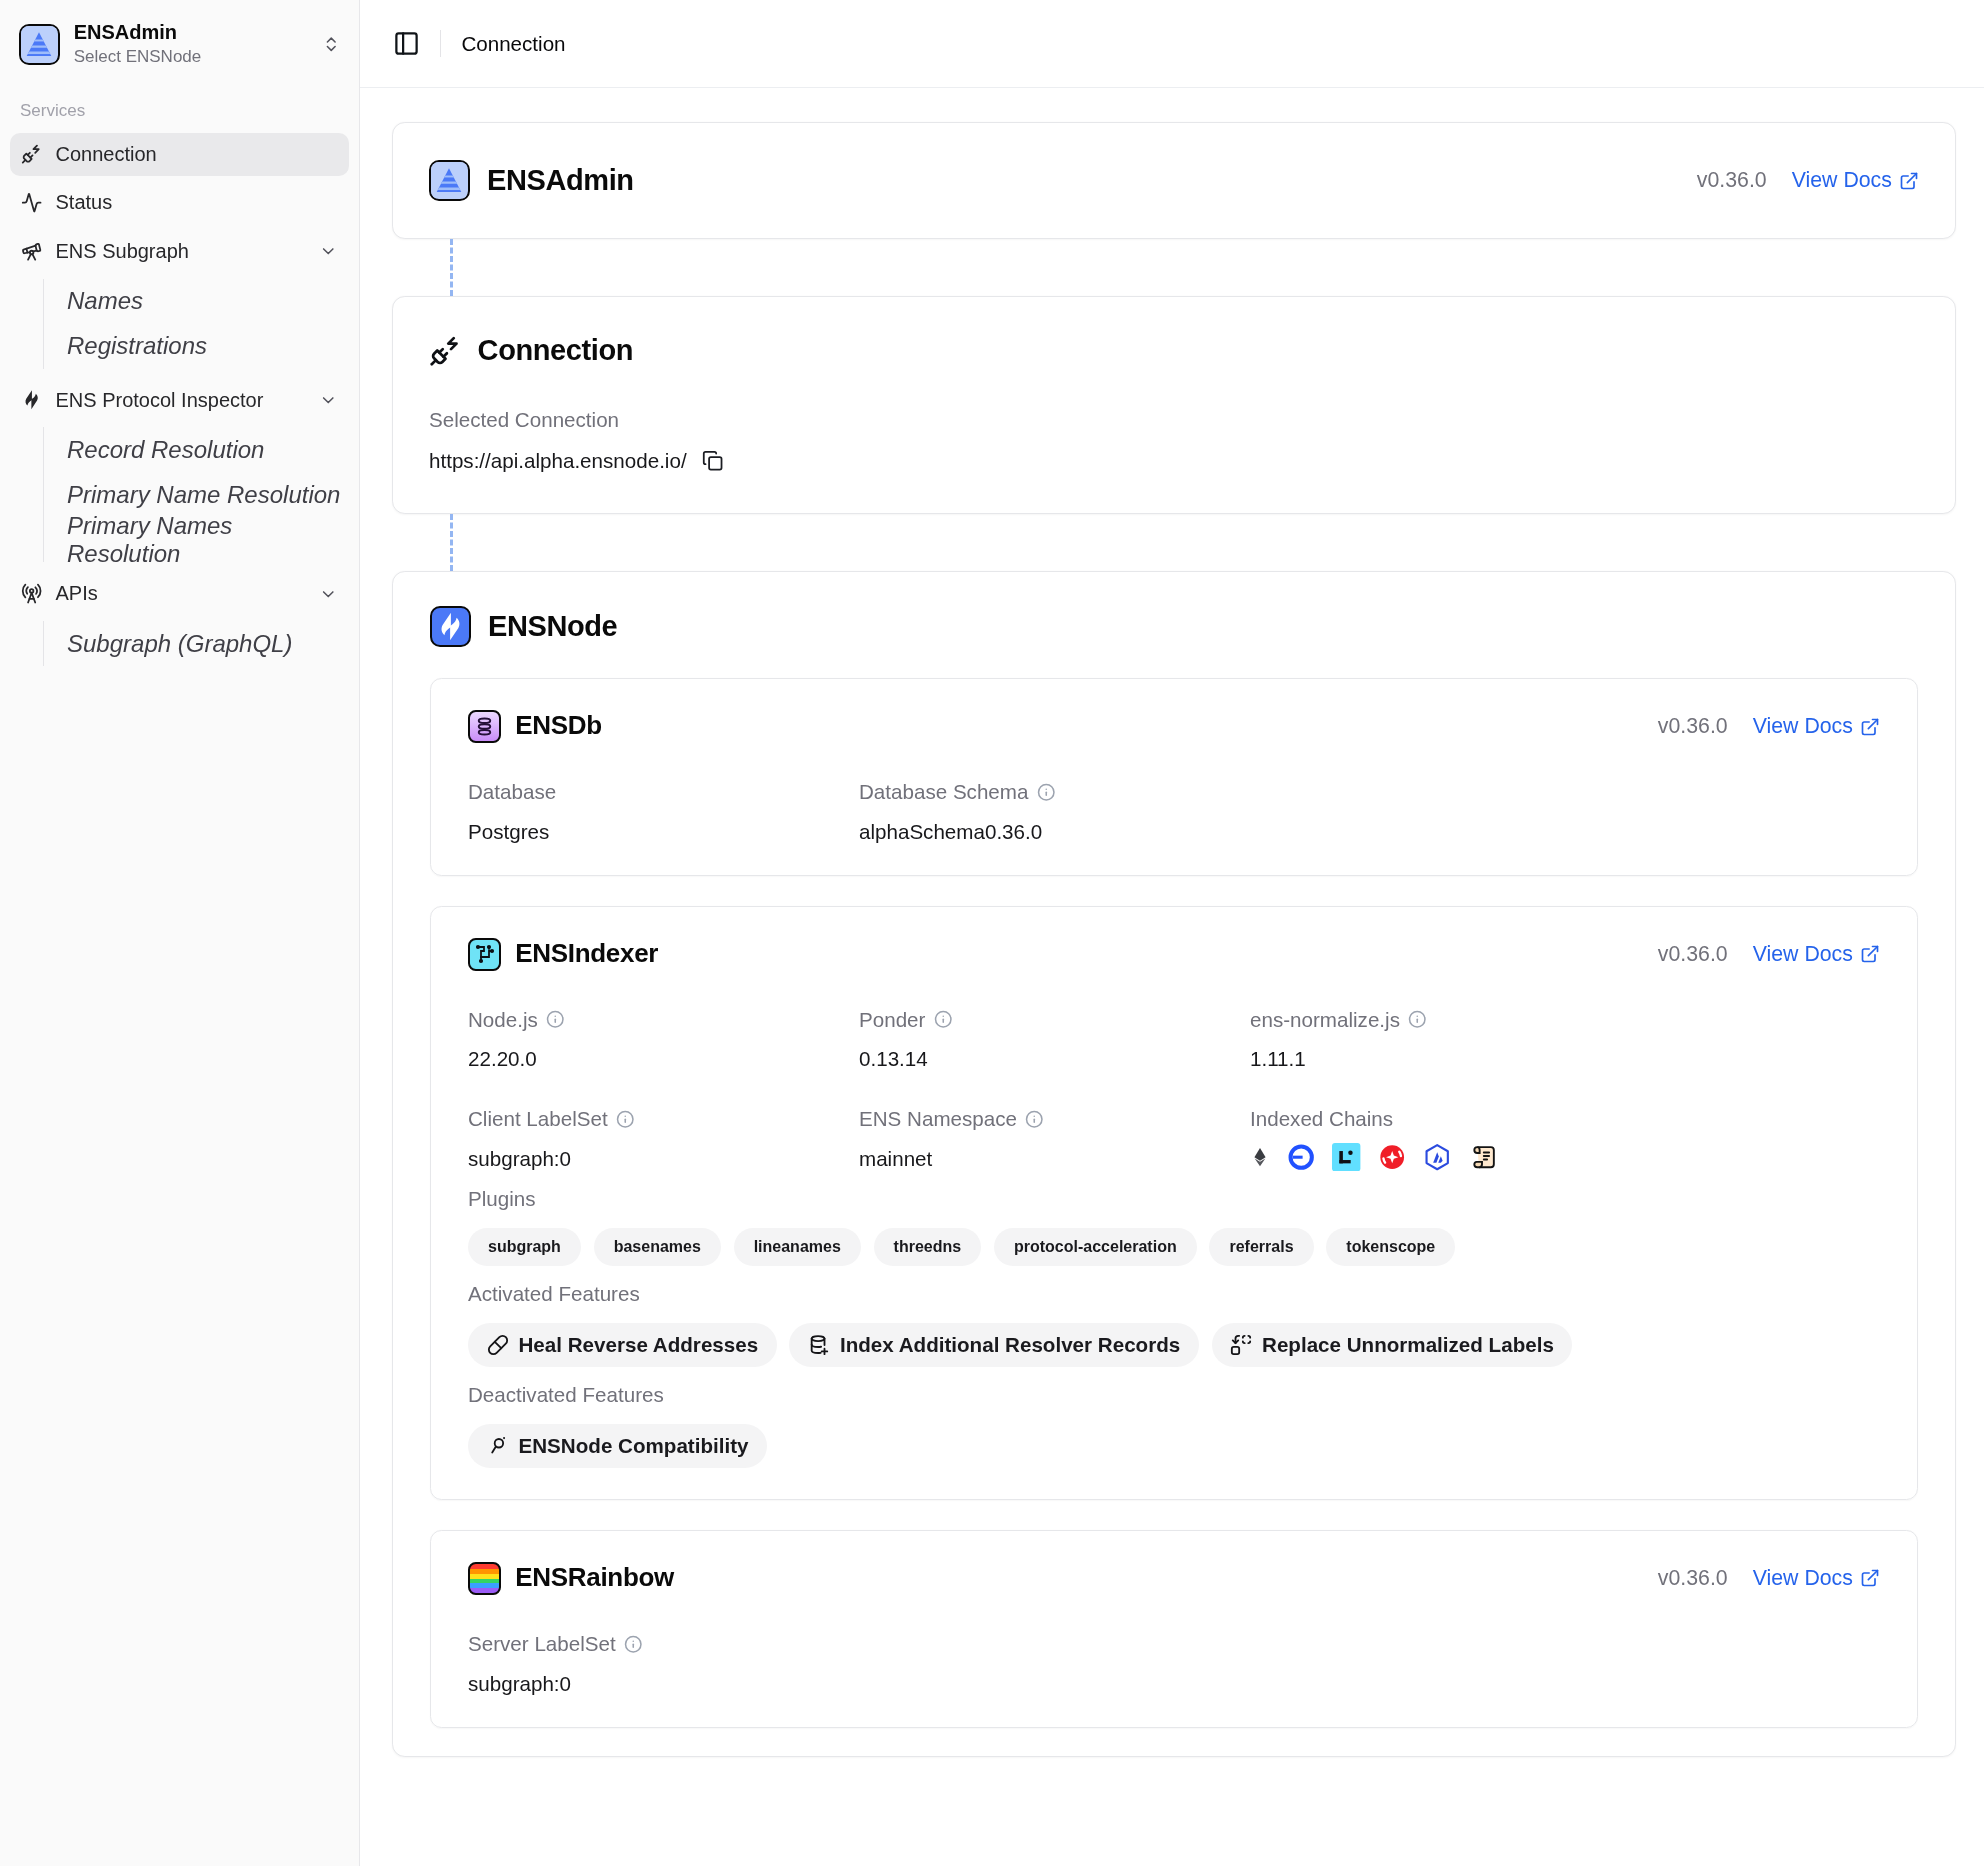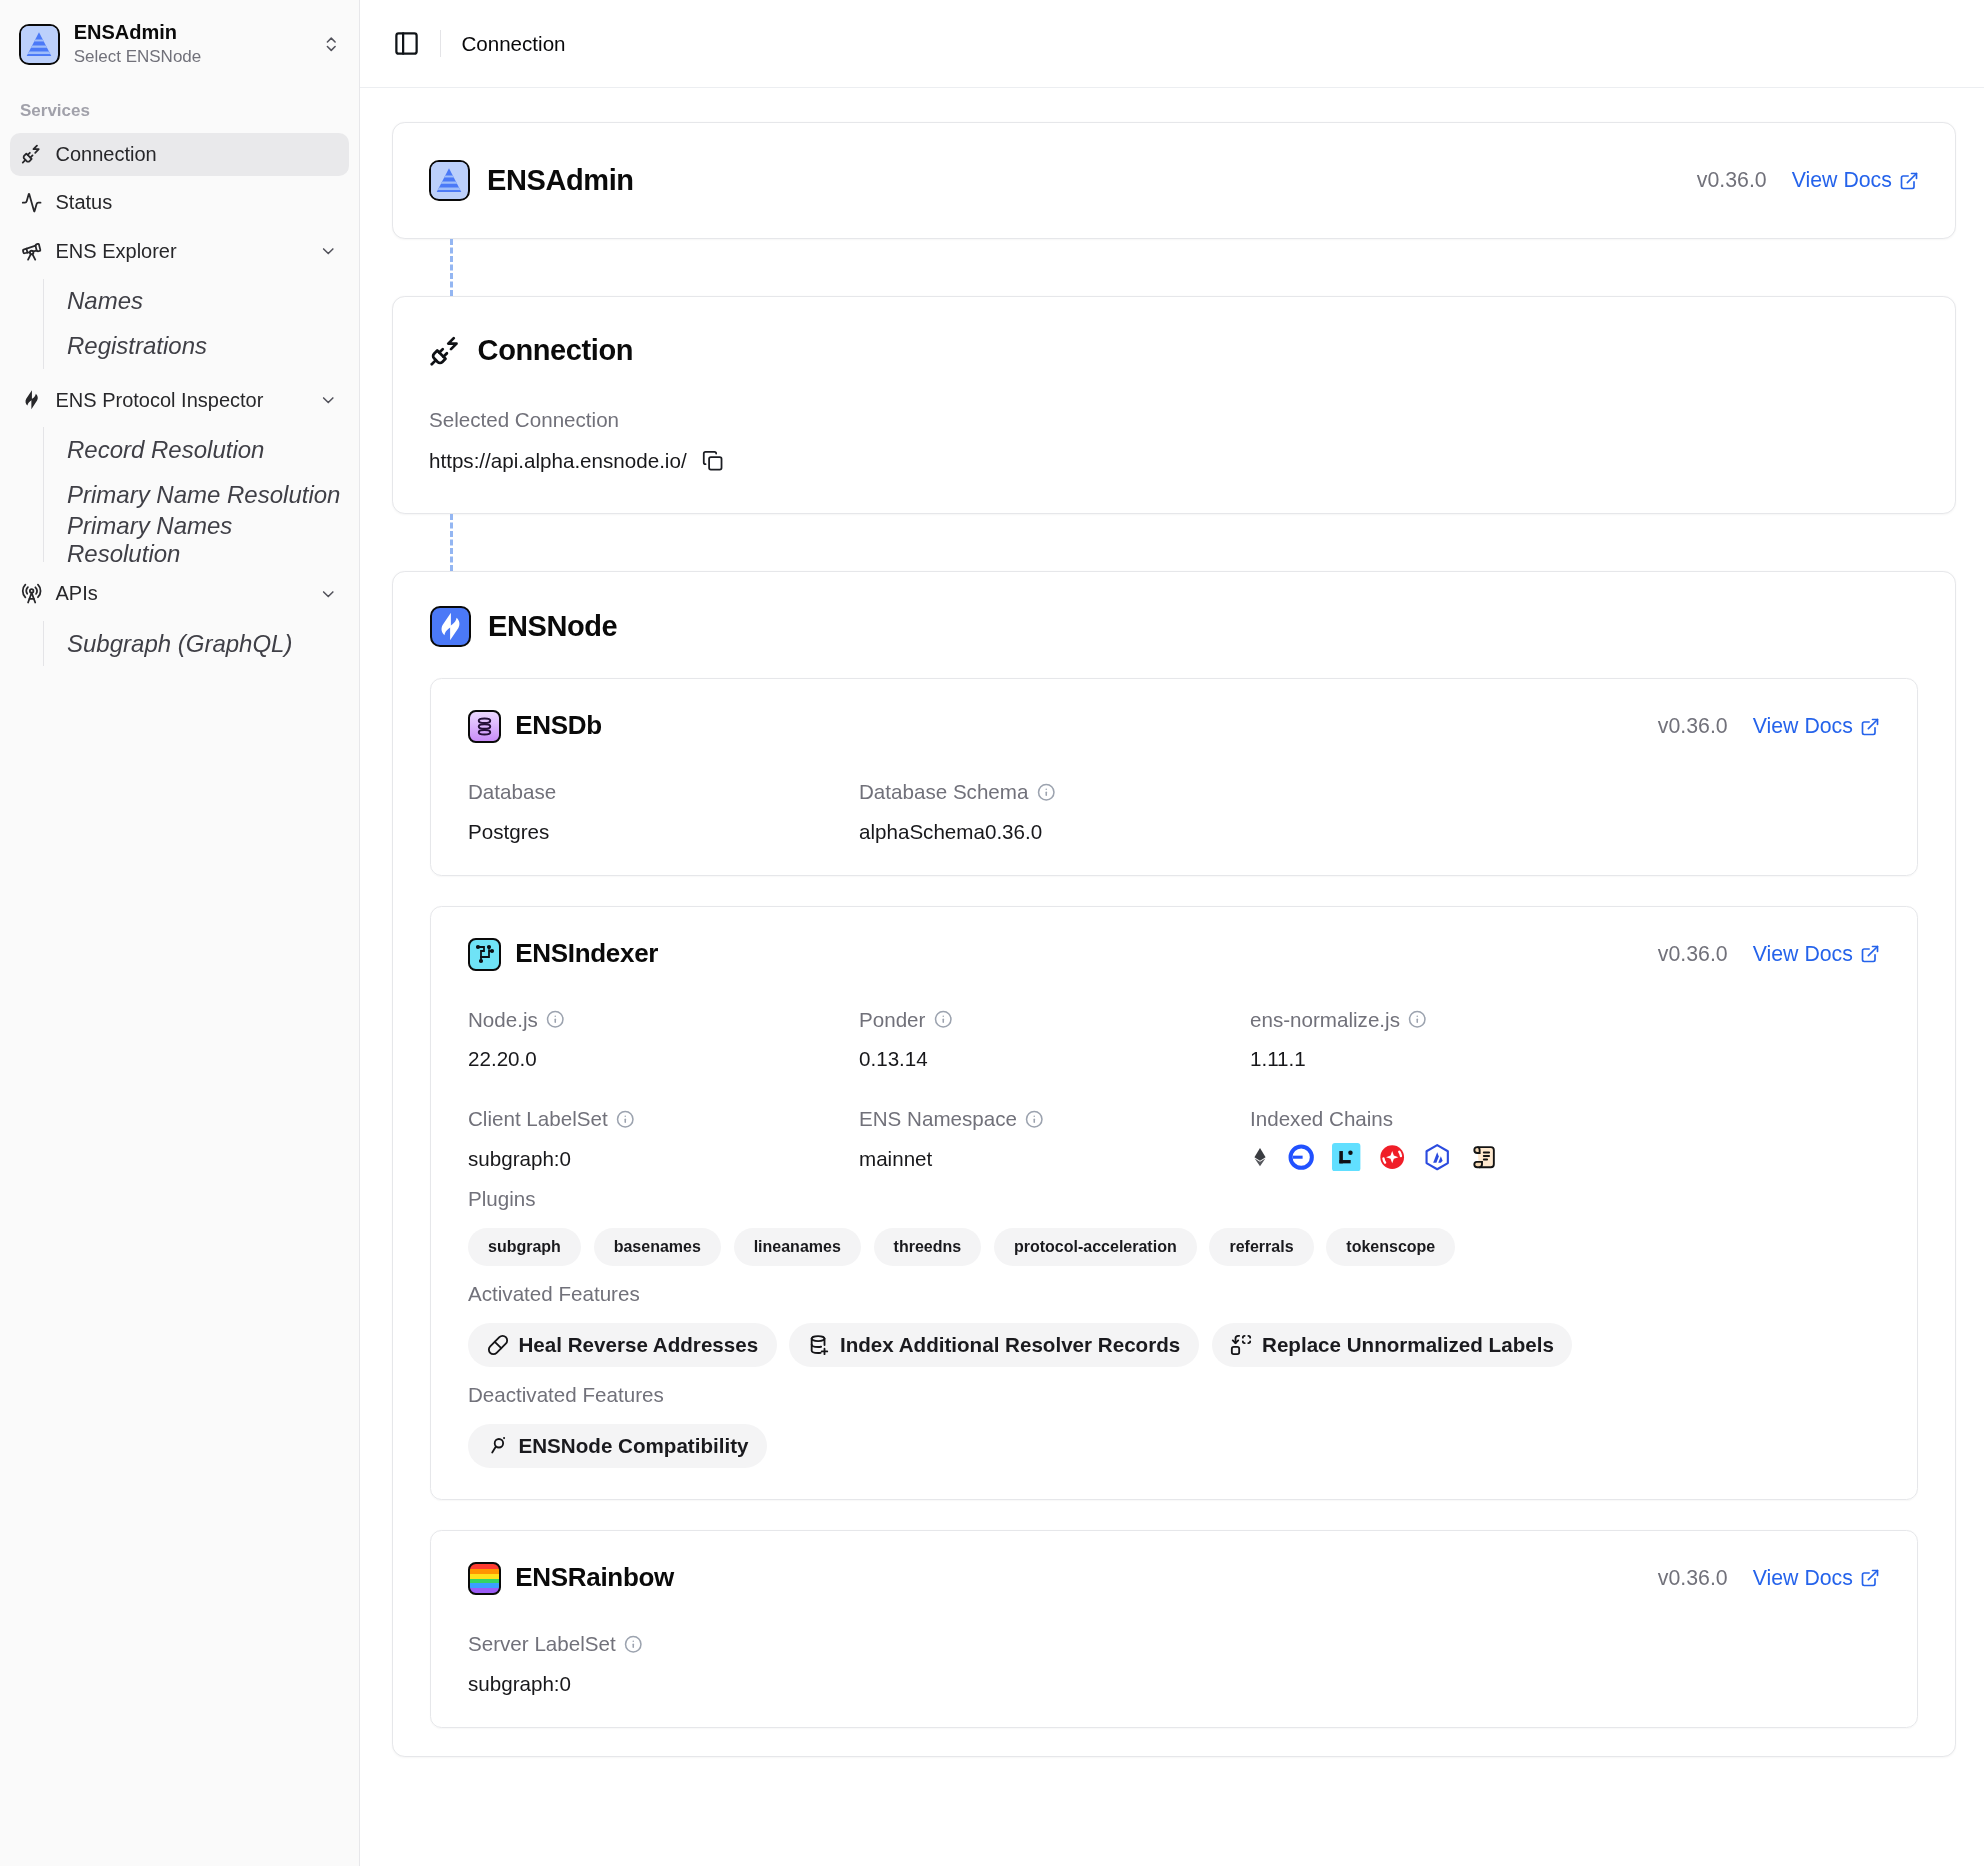--- a/index.html
+++ b/index.html
@@ -6,21 +6,21 @@
   html,body { width:1985px; height:1867px; background:#fff; font-family:"Liberation Sans", sans-serif; color:#18181b; overflow:hidden; }
   .app { display:flex; width:100%; height:100%; }
 
   
   .sidebar { width:360px; min-width:360px; background:#fafafa; border-right:1.4px solid #e7e7ea; padding:11.4px 10px; }
   .sb-header { display:flex; align-items:center; gap:14.2px; padding:10px 8.5px; border-radius:10px; cursor:pointer; }
   .logo-chip { width:41px; height:41px; border-radius:10px; border:2.8px solid #0a0a0a; overflow:hidden; background:#bcd0fb; flex:none; }
   .sb-titles { flex:1; min-width:0; }
   .sb-title { font-size:20px; font-weight:700; color:#0a0a0a; }
   .sb-sub { font-size:17px; color:#71717a; margin-top:2.8px; }
-  .sb-section { font-size:17px; color:#a1a1aa; margin:24px 10px 11.4px;font-weight:bold; }
+  .sb-section { font-size:17px; color:#a1a1aa; margin:24px 10px 11.4px; }
   .nav-item { display:flex; align-items:center; gap:12.8px; height:43px; padding:0 11.4px; border-radius:10px; font-size:20px; color:#27272a; cursor:pointer; margin-bottom:5.7px; }
   .nav-item.active { background:#e9e9eb; }
   .nav-item .grow { flex:1; }
   .nav-icon { width:21.3px; height:21.3px; color:#27272a; flex:none; }
   .chev { width:18.5px; height:18.5px; color:#52525b; flex:none; }
   .nav-children { margin:2.8px 0 10px 33px; border-left:1.4px solid #e4e4e7; }
   .nav-child { display:flex; align-items:center; height:45px; padding-left:23px; font-size:24px; color:#3f3f46; cursor:pointer;font-style:italic; }
 
   
   .main { flex:1; display:flex; flex-direction:column; min-width:0; }
@@ -139,21 +139,21 @@
       <div class="nav-item">
         <svg class="nav-icon" viewBox="0 0 24 24" fill="none" stroke="currentColor" stroke-width="2" stroke-linecap="round" stroke-linejoin="round">
             <path d="m10.065 12.493-6.18 1.318a.934.934 0 0 1-1.108-.702l-.537-2.15a1.07 1.07 0 0 1 .691-1.265l13.504-4.44"></path>
             <path d="m13.56 11.747 4.332-.924"></path>
             <path d="m16 21-3.105-6.21"></path>
             <path d="M16.485 5.94a2 2 0 0 1 1.455-2.425l1.09-.272a1 1 0 0 1 1.212.727l1.515 6.06a1 1 0 0 1-.727 1.213l-1.09.272a2 2 0 0 1-2.425-1.455z"></path>
             <path d="m6.158 8.633 1.114 4.456"></path>
             <path d="m8 21 3.105-6.21"></path>
             <circle cx="12" cy="13" r="2"></circle>
           </svg>
-        <span class="grow">ENS Explorer</span>
+        <span class="grow">ENS Subgraph</span>
         <svg class="chev" viewBox="0 0 24 24" fill="none" stroke="currentColor" stroke-width="2" stroke-linecap="round" stroke-linejoin="round">
             <path d="m6 9 6 6 6-6"></path>
           </svg>
       </div>
       <div class="nav-children">
         <div class="nav-child">
             <span>Names</span>
           </div>
         <div class="nav-child">
             <span>Registrations</span>

